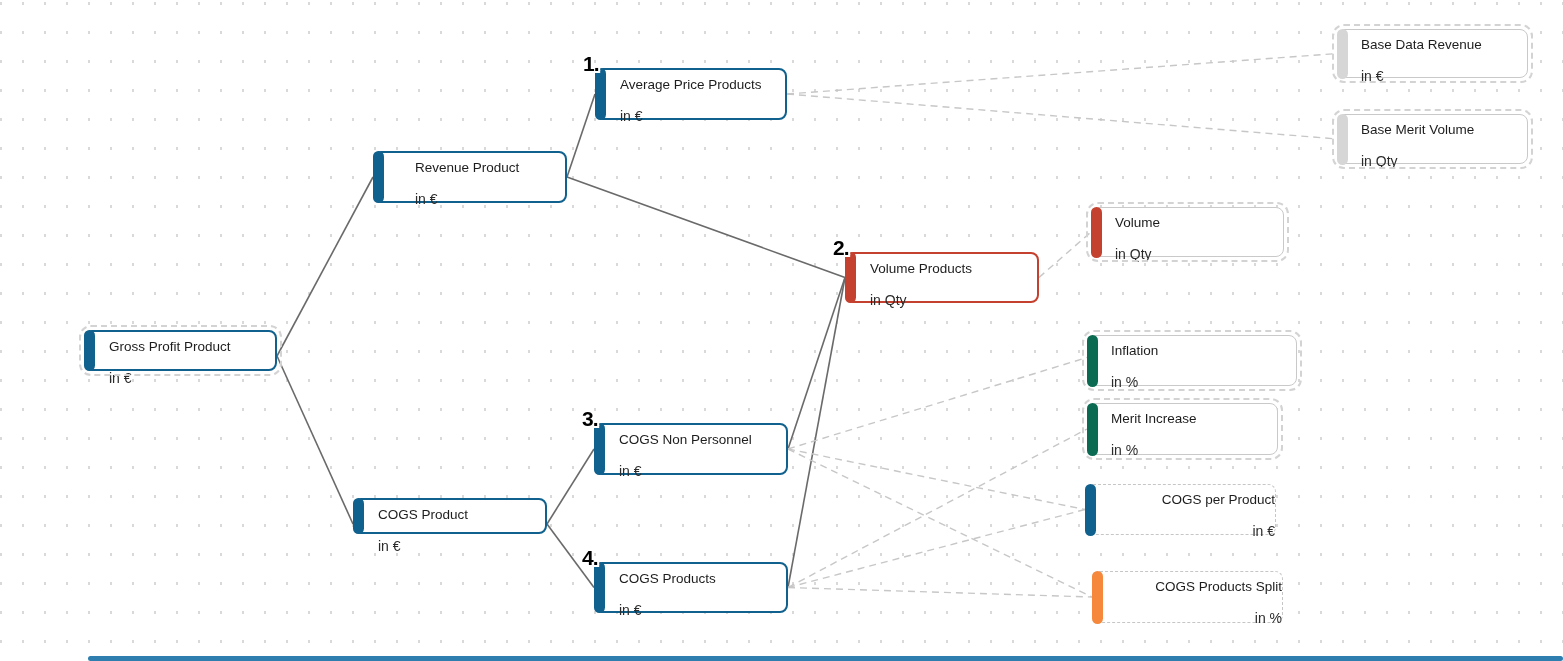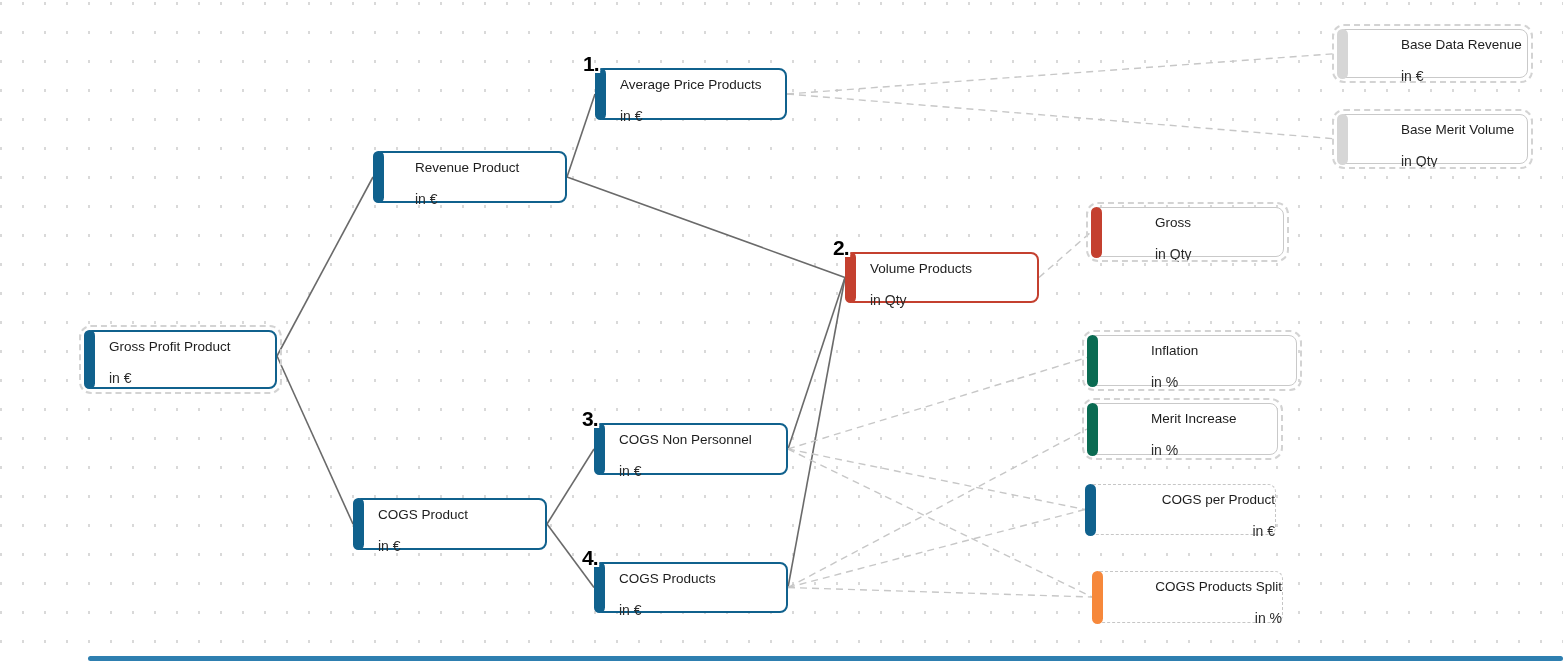--- a/index.html
+++ b/index.html
@@ -24,21 +24,21 @@
     z-index: 1;
   }
   .node {
     position: absolute;
     box-sizing: border-box;
     background: #ffffff;
     border-radius: 8px;
     z-index: 3;
   }
   .node.primary { border: 2px solid var(--c); }
-  .node.reference { border: 1.5px solid #c9c9c9; padding-left: 40px; }
+  .node.reference { border: 1.5px solid #c9c9c9; }
   .node.ghost { border: 1.5px dashed #c6c6c6; text-align: right; }
   .node .outline {
     position: absolute;
     inset: -7px;
     border: 2px dashed #d3d3d3;
     border-radius: 12px;
     pointer-events: none;
   }
   .node.reference .outline { inset: -6px; }
   .node .bar {
@@ -122,33 +122,33 @@
         <span class="bar"></span>
         <div class="title">Revenue Product</div>
         <div class="unit">in €</div>
       </div>
       <div class="node primary" style="--c: #c4402f; left: 845px; top: 252px; width: 194px; height: 51px;">
         <span class="bar"></span>
         <div class="title">Volume Products</div>
         <div class="unit">in Qty</div>
         <div class="badge">2.</div>
       </div>
-      <div class="node primary" style="--c: #10618d; left: 84px; top: 330px; width: 193px; height: 59px;">
+      <div class="node primary" style="--c: #10618d; left: 84px; top: 330px; width: 193px; height: 41px;">
         <div class="outline"></div>
         <span class="bar"></span>
         <div class="title">Gross Profit Product</div>
         <div class="unit">in €</div>
       </div>
       <div class="node primary" style="--c: #10618d; left: 594px; top: 423px; width: 194px; height: 52px;">
         <span class="bar"></span>
         <div class="title">COGS Non Personnel</div>
         <div class="unit">in €</div>
         <div class="badge">3.</div>
       </div>
-      <div class="node primary" style="--c: #10618d; left: 353px; top: 498px; width: 194px; height: 52px;">
+      <div class="node primary" style="--c: #10618d; left: 353px; top: 498px; width: 194px; height: 36px;">
         <span class="bar"></span>
         <div class="title">COGS Product</div>
         <div class="unit">in €</div>
       </div>
       <div class="node primary" style="--c: #10618d; left: 594px; top: 562px; width: 194px; height: 51px;">
         <span class="bar"></span>
         <div class="title">COGS Products</div>
         <div class="unit">in €</div>
         <div class="badge">4.</div>
       </div>
@@ -160,21 +160,21 @@
       </div>
       <div class="node reference" style="--c: #d6d6d6; left: 1337px; top: 114px; width: 191px; height: 50px;">
         <div class="outline"></div>
         <span class="bar"></span>
         <div class="title">Base Merit Volume</div>
         <div class="unit">in Qty</div>
       </div>
       <div class="node reference" style="--c: #c4402f; left: 1091px; top: 207px; width: 193px; height: 50px;">
         <div class="outline"></div>
         <span class="bar"></span>
-        <div class="title">Gross</div>
+        <div class="title">Volume</div>
         <div class="unit">in Qty</div>
       </div>
       <div class="node reference" style="--c: #0a6b52; left: 1087px; top: 335px; width: 210px; height: 51px;">
         <div class="outline"></div>
         <span class="bar"></span>
         <div class="title">Inflation</div>
         <div class="unit">in %</div>
       </div>
       <div class="node reference" style="--c: #0a6b52; left: 1087px; top: 403px; width: 191px; height: 52px;">
         <div class="outline"></div>

